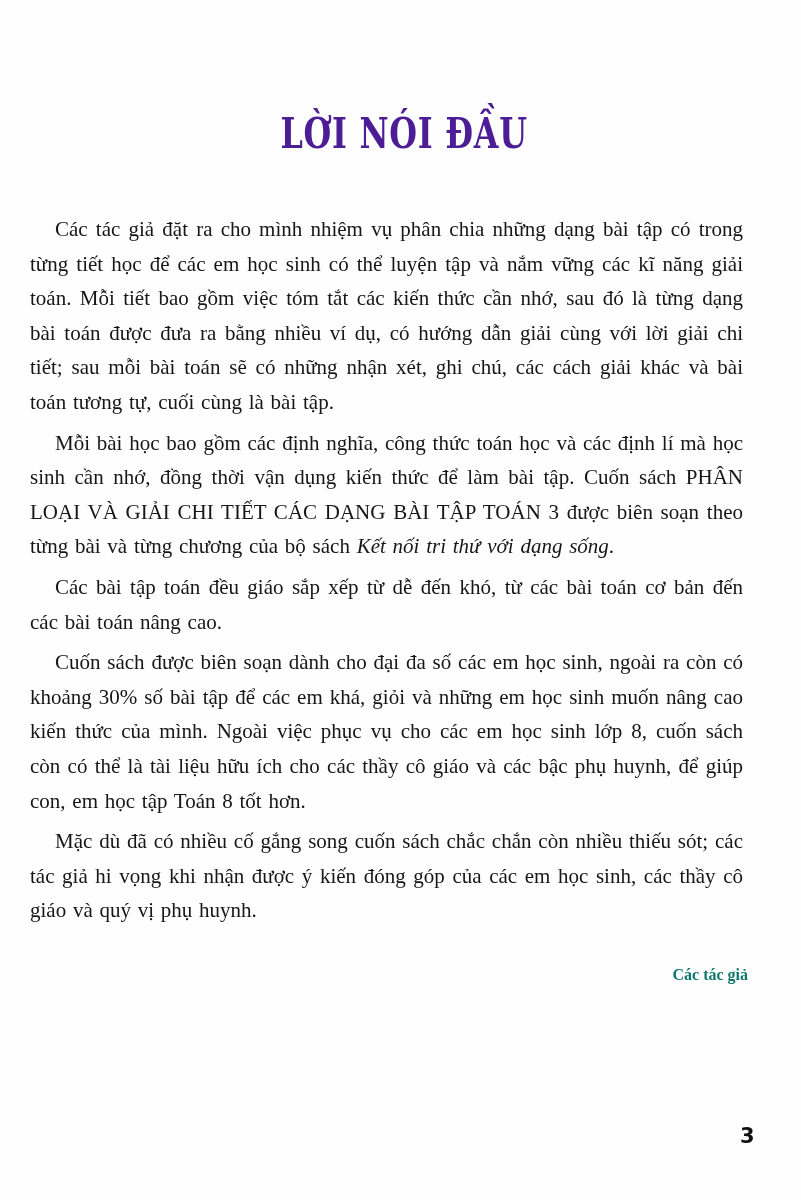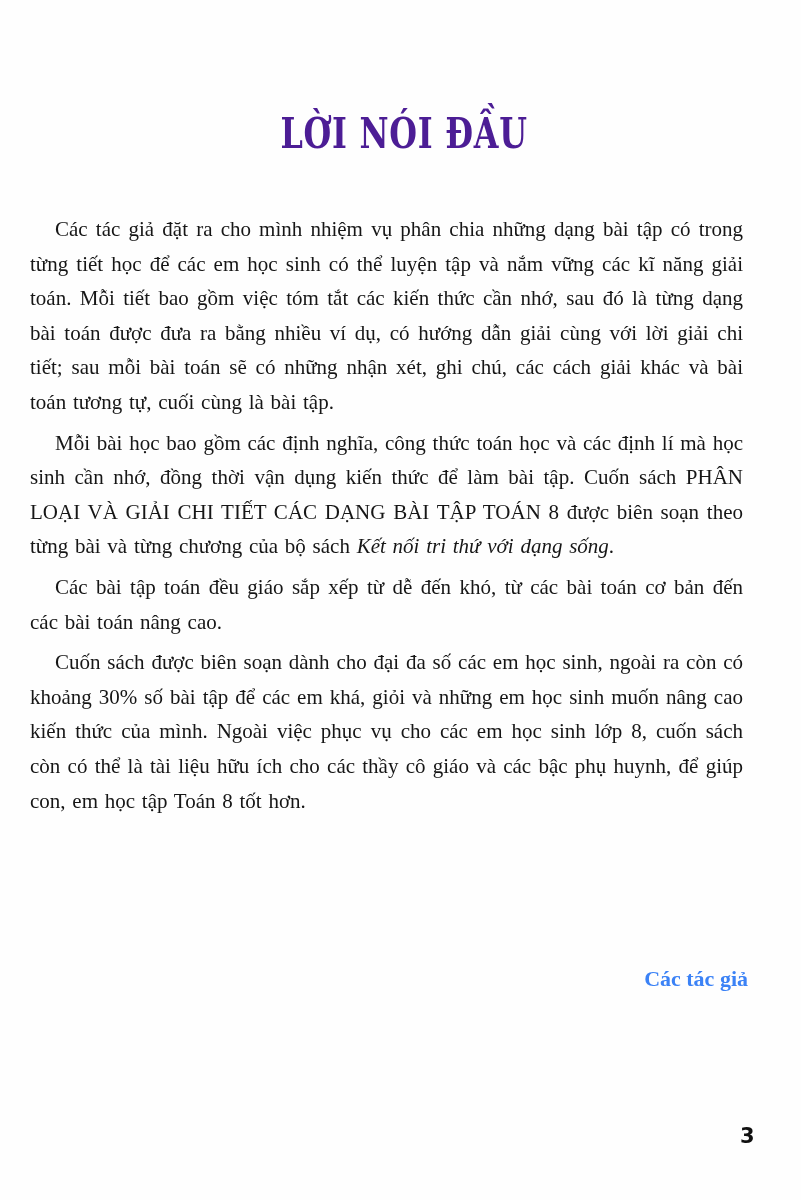--- a/index.html
+++ b/index.html
@@ -53,22 +53,22 @@
   }
   .italic-run {
     font-style: italic;
   }
   .signature {
     position: absolute;
     top: 966px;
     right: 53px;
     font-family: "Liberation Serif", serif;
     font-weight: bold;
-    font-size: 22px;
-    color: #3b82f6;
+    font-size: 16px;
+    color: #0f766e;
   }
   .page-number {
     position: absolute;
     top: 1124px;
     left: 740px;
     font-family: "DejaVu Sans", sans-serif;
     font-weight: bold;
     font-size: 21px;
     color: #101010;
   }
@@ -76,25 +76,26 @@
 </head>
 <body>
 
 <div class="page">
 
   <h1 class="title"><span class="title-inner">LỜI NÓI ĐẦU</span></h1>
 
   <div class="body-text">
     <p>Các tác giả đặt ra cho mình nhiệm vụ phân chia những dạng bài tập có trong từng tiết học để các em học sinh có thể luyện tập và nắm vững các kĩ năng giải toán. Mỗi tiết bao gồm việc tóm tắt các kiến thức cần nhớ, sau đó là từng dạng bài toán được đưa ra bằng nhiều ví dụ, có hướng dẫn giải cùng với lời giải chi tiết; sau mỗi bài toán sẽ có những nhận xét, ghi chú, các cách giải khác và bài toán tương tự, cuối cùng là bài tập.</p>
 
-    <p><span>Mỗi bài học bao gồm các định nghĩa, công thức toán học và các định lí mà học sinh cần nhớ, đồng thời vận dụng kiến thức để làm bài tập. Cuốn sách PHÂN LOẠI VÀ GIẢI CHI TIẾT CÁC DẠNG BÀI TẬP TOÁN 8 được biên soạn theo từng bài và từng chương của bộ sách </span><span class="italic-run">Kết nối tri thứ với dạng sống</span><span>.</span></p>
+    <p><span>Mỗi bài học bao gồm các định nghĩa, công thức toán học và các định lí mà học sinh cần nhớ, đồng thời vận dụng kiến thức để làm bài tập. Cuốn sách PHÂN LOẠI VÀ GIẢI CHI TIẾT CÁC DẠNG BÀI TẬP TOÁN 3 được biên soạn theo từng bài và từng chương của bộ sách </span><span class="italic-run">Kết nối tri thứ với dạng sống</span><span>.</span></p>
 
     <p>Các bài tập toán đều giáo sắp xếp từ dễ đến khó, từ các bài toán cơ bản đến các bài toán nâng cao.</p>
 
     <p>Cuốn sách được biên soạn dành cho đại đa số các em học sinh, ngoài ra còn có khoảng 30% số bài tập để các em khá, giỏi và những em học sinh muốn nâng cao kiến thức của mình. Ngoài việc phục vụ cho các em học sinh lớp 8, cuốn sách còn có thể là tài liệu hữu ích cho các thầy cô giáo và các bậc phụ huynh, để giúp con, em học tập Toán 8 tốt hơn.</p>
 
+    <p>Mặc dù đã có nhiều cố gắng song cuốn sách chắc chắn còn nhiều thiếu sót; các tác giả hi vọng khi nhận được ý kiến đóng góp của các em học sinh, các thầy cô giáo và quý vị phụ huynh.</p>
   </div>
 
   <div class="signature">Các tác giả</div>
 
   <div class="page-number">3</div>
 
 </div>
 
 </body></html>

